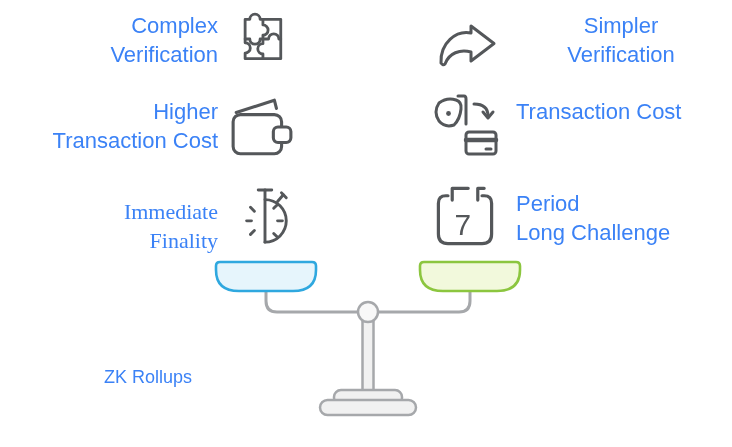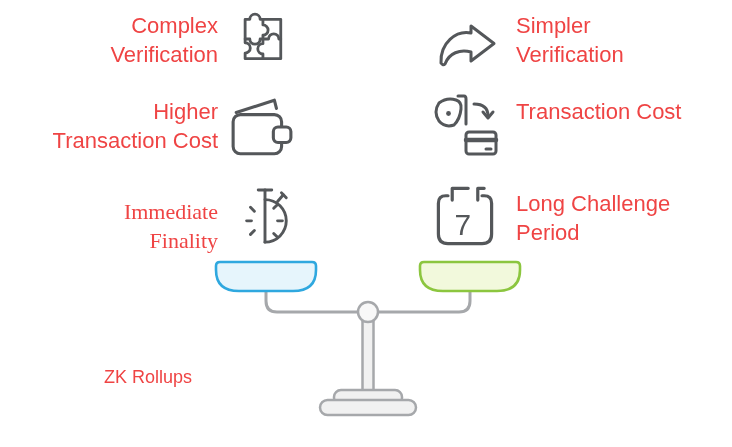--- a/index.html
+++ b/index.html
@@ -1,20 +1,20 @@
 <!DOCTYPE html>
 <html><head>
 <meta charset="utf-8">
 <style>
   html,body { margin:0; padding:0; background:#ffffff; }
   #canvas {
     position:relative; width:732px; height:447px; overflow:hidden;
     background:#ffffff;
     font-family:"Liberation Sans","DejaVu Sans",sans-serif;
-    color:#ef4444;
+    color:#3b82f6;
   }
   .txt { position:absolute; font-size:22px; line-height:29px; font-weight:400; }
   .ra  { text-align:right; }
   .ctr { text-align:center; }
   .icon { position:absolute; }
   .icon svg { display:block; }
   .rollup-label { position:absolute; font-size:18px; font-weight:400; }
   svg.scale { position:absolute; left:0; top:0; }
 </style>
 </head>
@@ -28,30 +28,30 @@
   </div>
   <div class="txt ra" style="left:0; top:97px; width:218px;">
     <div>Higher</div>
     <div>Transaction Cost</div>
   </div>
   <div class="txt ra" style="left:0; top:197px; width:218px;font-family:Liberation Serif, serif;">
     <div>Immediate</div>
     <div>Finality</div>
   </div>
 
-  <div class="txt" style="left:516px; top:11px; width:210px;">
+  <div class="txt" style="left:516px; top:11px; width:210px;text-align:center;">
     <div>Simpler</div>
     <div>Verification</div>
   </div>
   <div class="txt" style="left:516px; top:97px; width:210px;">
     <div>Transaction Cost</div>
   </div>
   <div class="txt" style="left:516px; top:189px; width:210px;">
+    <div>Period</div>
     <div>Long Challenge</div>
-    <div>Period</div>
   </div>
 
   <div class="icon" style="left:231px; top:9px;">
     <svg width="62" height="60" viewBox="0 0 64 64">
       <g fill="none" stroke-width="3" stroke-linecap="round" stroke-linejoin="round" stroke="#54575A">
         <path d="M14,11 L19,11 A5.5,5.5 0 1 1 30,11 L52,11 L52,53 L14,53 L14,47 A5.5,5.5 0 1 0 14,36 Z"></path>
         <path d="M33,11 L33,17 A5.5,5.5 0 1 1 33,28 L33,37 A5.5,5.5 0 1 0 33,48 L33,53"></path>
         <path d="M14,32 L19,32 A5.5,5.5 0 1 0 30,32 L39,32 A5.5,5.5 0 1 1 50,32 L52,32"></path>
       </g>
     </svg>

